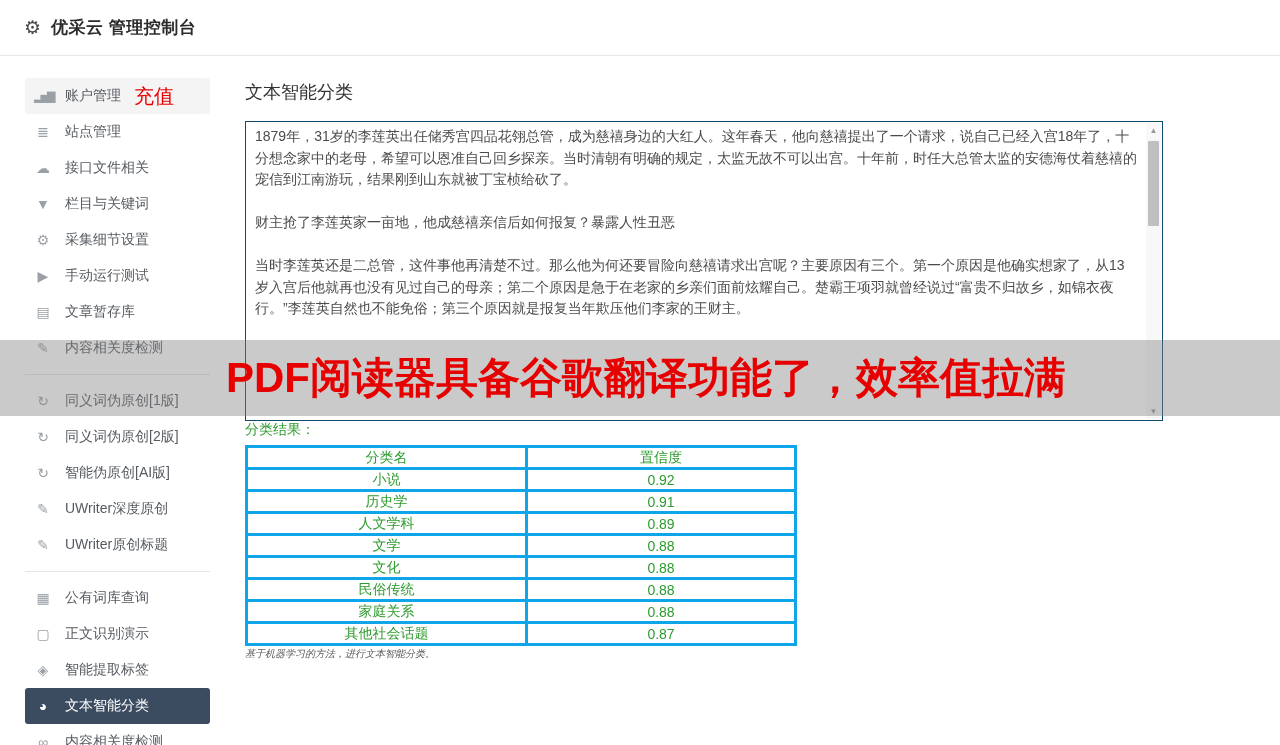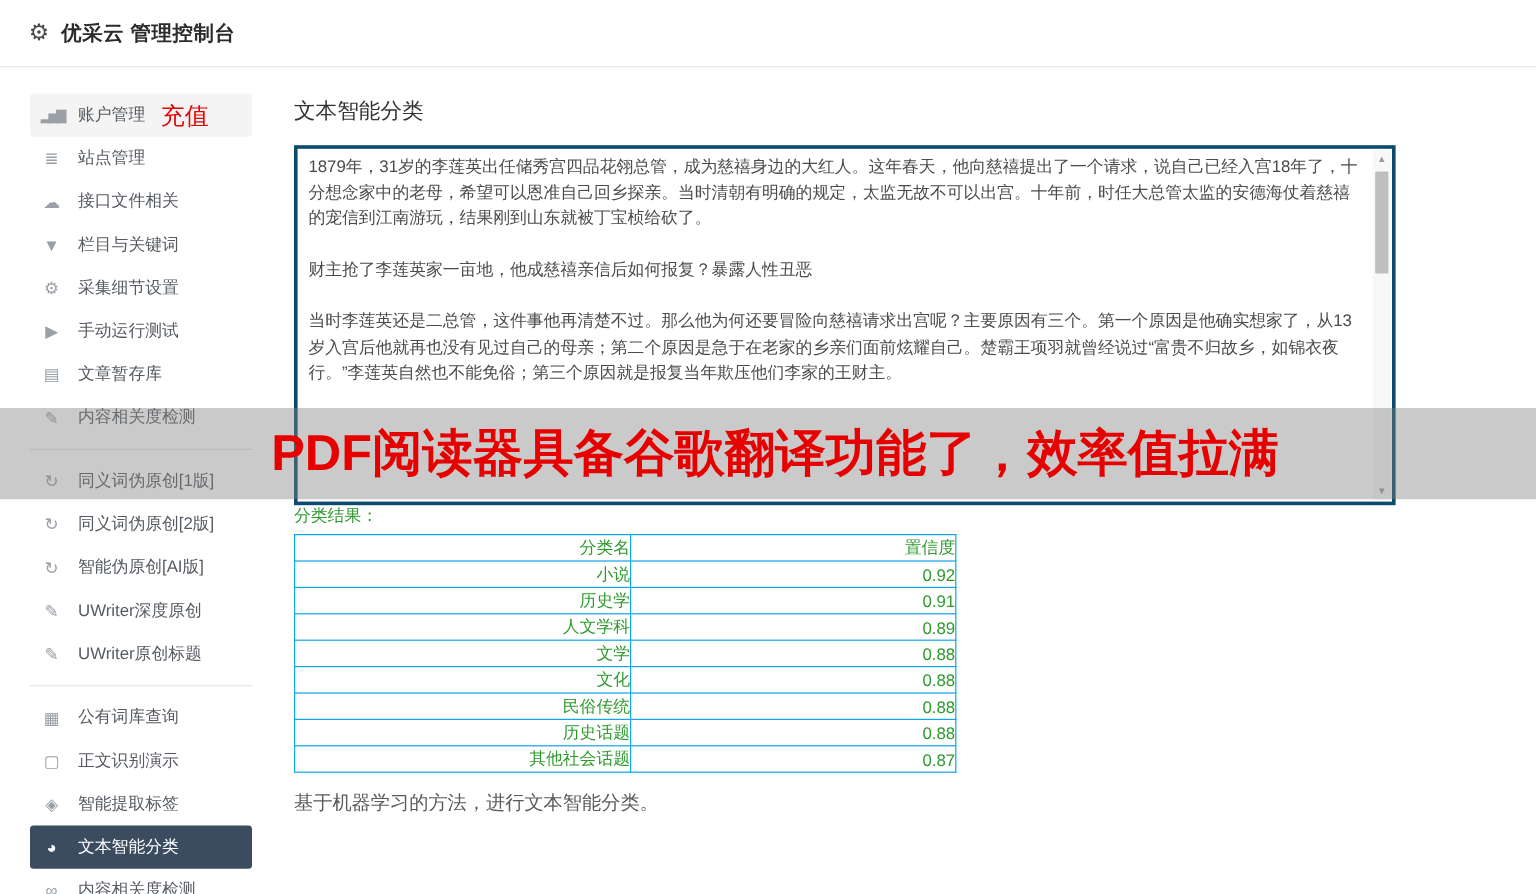--- a/index.html
+++ b/index.html
@@ -23,38 +23,38 @@
   .si-badge { color:#e60000; font-size:20px; }
   .side-item.hl { background:#f4f4f4; }
   .side-item.active { background:#3b4c61; color:#fff; }
   .side-item.active .si-icon { color:#fff; }
   .side-divider { border-top:1px solid #e4e4e4; margin:8px 25px; width:185px; }
 
   
   .main { flex:1; padding:24px 0 0 10px; position:relative; }
   .page-title { font-size:18px; color:#333; font-weight:400; }
   .textbox { position:relative; margin-top:17px; width:918px; height:300px;
-    border:3px solid #0c4a6e; overflow:hidden; padding:4px 24px 0 9px;
+    border:1px solid #0c4a6e; overflow:hidden; padding:4px 24px 0 9px;
     font-size:14px; line-height:21.5px; color:#4b4b4b; }
   .textbox p { margin:0 0 21.5px 0; }
   .scrollbar { position:absolute; top:1px; right:1px; bottom:1px; width:15px;
     background:#f8f8f8; }
   .scroll-arrow { position:absolute; left:0; width:15px; height:15px;
     font-size:8px; color:#9a9a9a; text-align:center; line-height:15px; }
   .scroll-arrow.up { top:0; }
   .scroll-arrow.down { bottom:0; }
   .scroll-thumb { position:absolute; left:2px; top:18px; width:11px; height:85px;
     background:#bfbfbf; border-radius:1px; }
 
   .result-label { font-size:14px; color:#2e9b2e; }
   table.results { margin-top:6px; border-collapse:collapse; width:552px; }
-  table.results td { border:1px solid #0ea5e9; height:22px; text-align:right;
+  table.results td { border:3px solid #0ea5e9; height:22px; text-align:center;
     color:#2e9b2e; font-size:14px; padding:0; }
   table.results td:first-child { width:280px; }
-  .footer-note { margin-top:15px; font-size:16px; color:#5a5a5a; }
+  .footer-note { margin-top:1px; font-size:10px; color:#5a5a5a;font-style:italic; }
 
   
   .banner { position:absolute; left:0; top:340px; width:1280px; height:76px;
     background:rgba(128,128,128,0.42); display:flex; align-items:center;
     justify-content:center; z-index:50;padding-left:12px; }
   .banner-text { color:#e60000; font-size:42px; font-weight:700; white-space:nowrap; }
 </style>
 </head>
 <body>
 
@@ -183,21 +183,21 @@
         </tr>
         <tr>
           <td>文化</td>
           <td>0.88</td>
         </tr>
         <tr>
           <td>民俗传统</td>
           <td>0.88</td>
         </tr>
         <tr>
-          <td>历史话题</td>
+          <td>家庭关系</td>
           <td>0.88</td>
         </tr>
         <tr>
           <td>其他社会话题</td>
           <td>0.87</td>
         </tr>
       </tbody>
     </table>
 
     <div class="footer-note">基于机器学习的方法，进行文本智能分类。</div>

